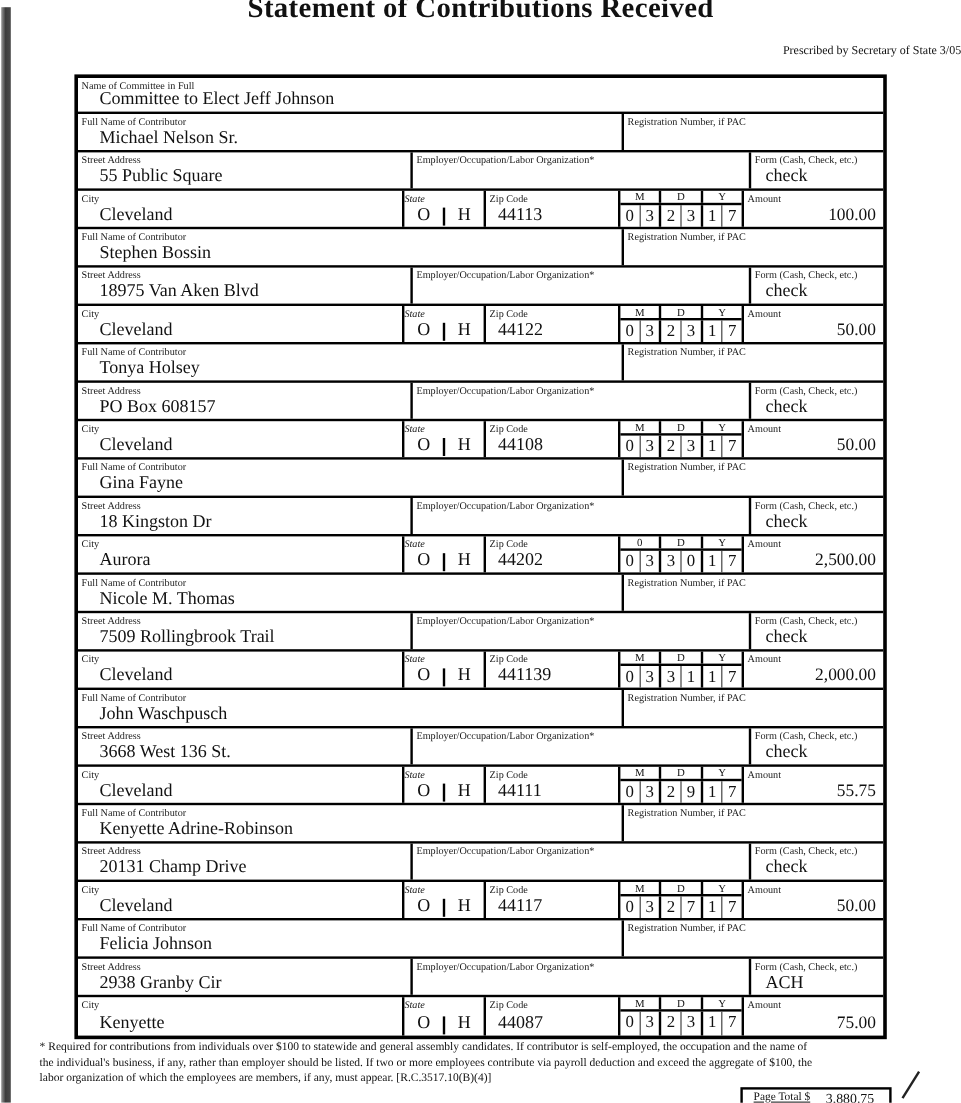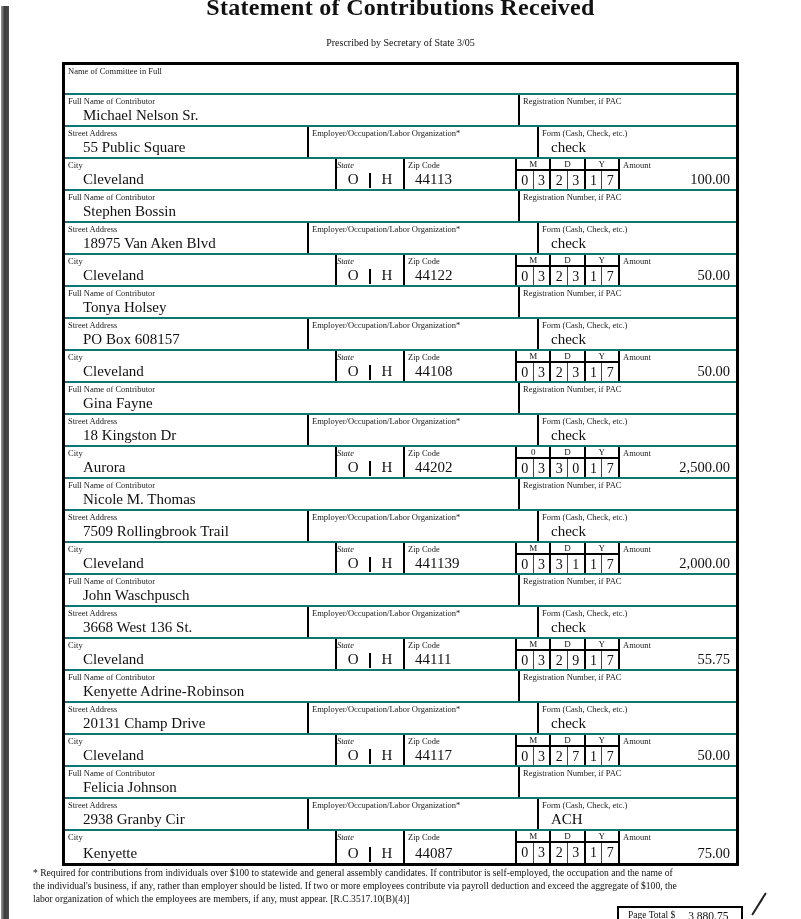--- a/index.html
+++ b/index.html
@@ -12,41 +12,41 @@
   .scan-edge {
     position:absolute; left:1px; top:6px; width:8px; height:913px;
     background:linear-gradient(to right,#9a9a9a,#3c3c3c 45%,#4a4a4a);
   }
   .title {
     position:absolute; top:-6px; left:0; width:100%; margin:0;
     text-align:center; font-size:24px; font-weight:bold; letter-spacing:.3px;
   }
   .subtitle {
     position:absolute; top:37px; left:0; width:100%;
-    text-align:center; font-size:10px;
+    text-align:right; font-size:10px;
   }
   .form-table {
     position:absolute; left:62px; top:62px; width:677px;
     border:3px solid #000; background:#fff;
   }
-  .row { display:flex; border-bottom:2px solid #0f766e; height:32px; }
+  .row { display:flex; border-bottom:2px solid #000000; height:32px; }
   .committee-row { height:30px; }
   .block:last-child .row:last-child { border-bottom:none; }
   .cell { position:relative; border-right:2px solid #000; height:100%; }
   .cell:last-child { border-right:none; }
   .lbl {
     position:absolute; top:1px; left:3px; font-size:8.5px; white-space:nowrap;
     color:#1a1a1a;
   }
   .lbl-center { left:0; width:100%; text-align:left;font-style:italic; }
   .val {
     position:absolute; bottom:1px; left:18px; font-size:15px; white-space:nowrap;
   }
   .w-name { width:455px; } .w-reg { flex:1; }
-  .w-street { width:244px; } .w-emp { width:230px;text-align:right; } .w-form { flex:1;padding-left:46px; }
+  .w-street { width:279px; } .w-emp { width:282px;text-align:right; } .w-form { flex:1;padding-left:46px; }
   .w-city { width:272px; } .w-state { width:68px; } .w-zip { width:112px; }
   .w-date { width:103px; padding:0; } .w-amt { flex:1; }
   .val-form { left:12px; }
   .val-zip { left:10px; }
   .val-amt { left:auto; right:6px; font-size:14.5px; }
   .state-vals { position:absolute; bottom:0; left:0; width:100%; height:20px; display:flex; align-items:flex-end; }
   .state-vals .st { flex:1; text-align:center; font-size:15px; line-height:19px; }
   .state-vals .sep { flex:0 0 1.5px; background:#000; height:15px; margin-bottom:1px; }
   .date-cell { display:flex; flex-direction:column; }
   .date-head { height:12px; display:flex; border-bottom:2px solid #000; }
@@ -77,20 +77,21 @@
 
 <div class="scan-edge"></div>
 
 <h1 class="title">Statement of Contributions Received</h1>
 <div class="subtitle">Prescribed by Secretary of State 3/05</div>
 
 <div class="form-table">
   <div class="row committee-row">
     <div class="cell" style="flex:1">
       <span class="lbl">Name of Committee in Full</span>
+      <span class="val">Committee to Elect Jeff Johnson</span>
     </div>
   </div>
   <div id="blocks">
   <div class="block">
     <div class="row">
       <div class="cell w-name">
         <span class="lbl">Full Name of Contributor</span>
         <span class="val">Michael Nelson Sr.</span>
       </div>
       <div class="cell w-reg">

